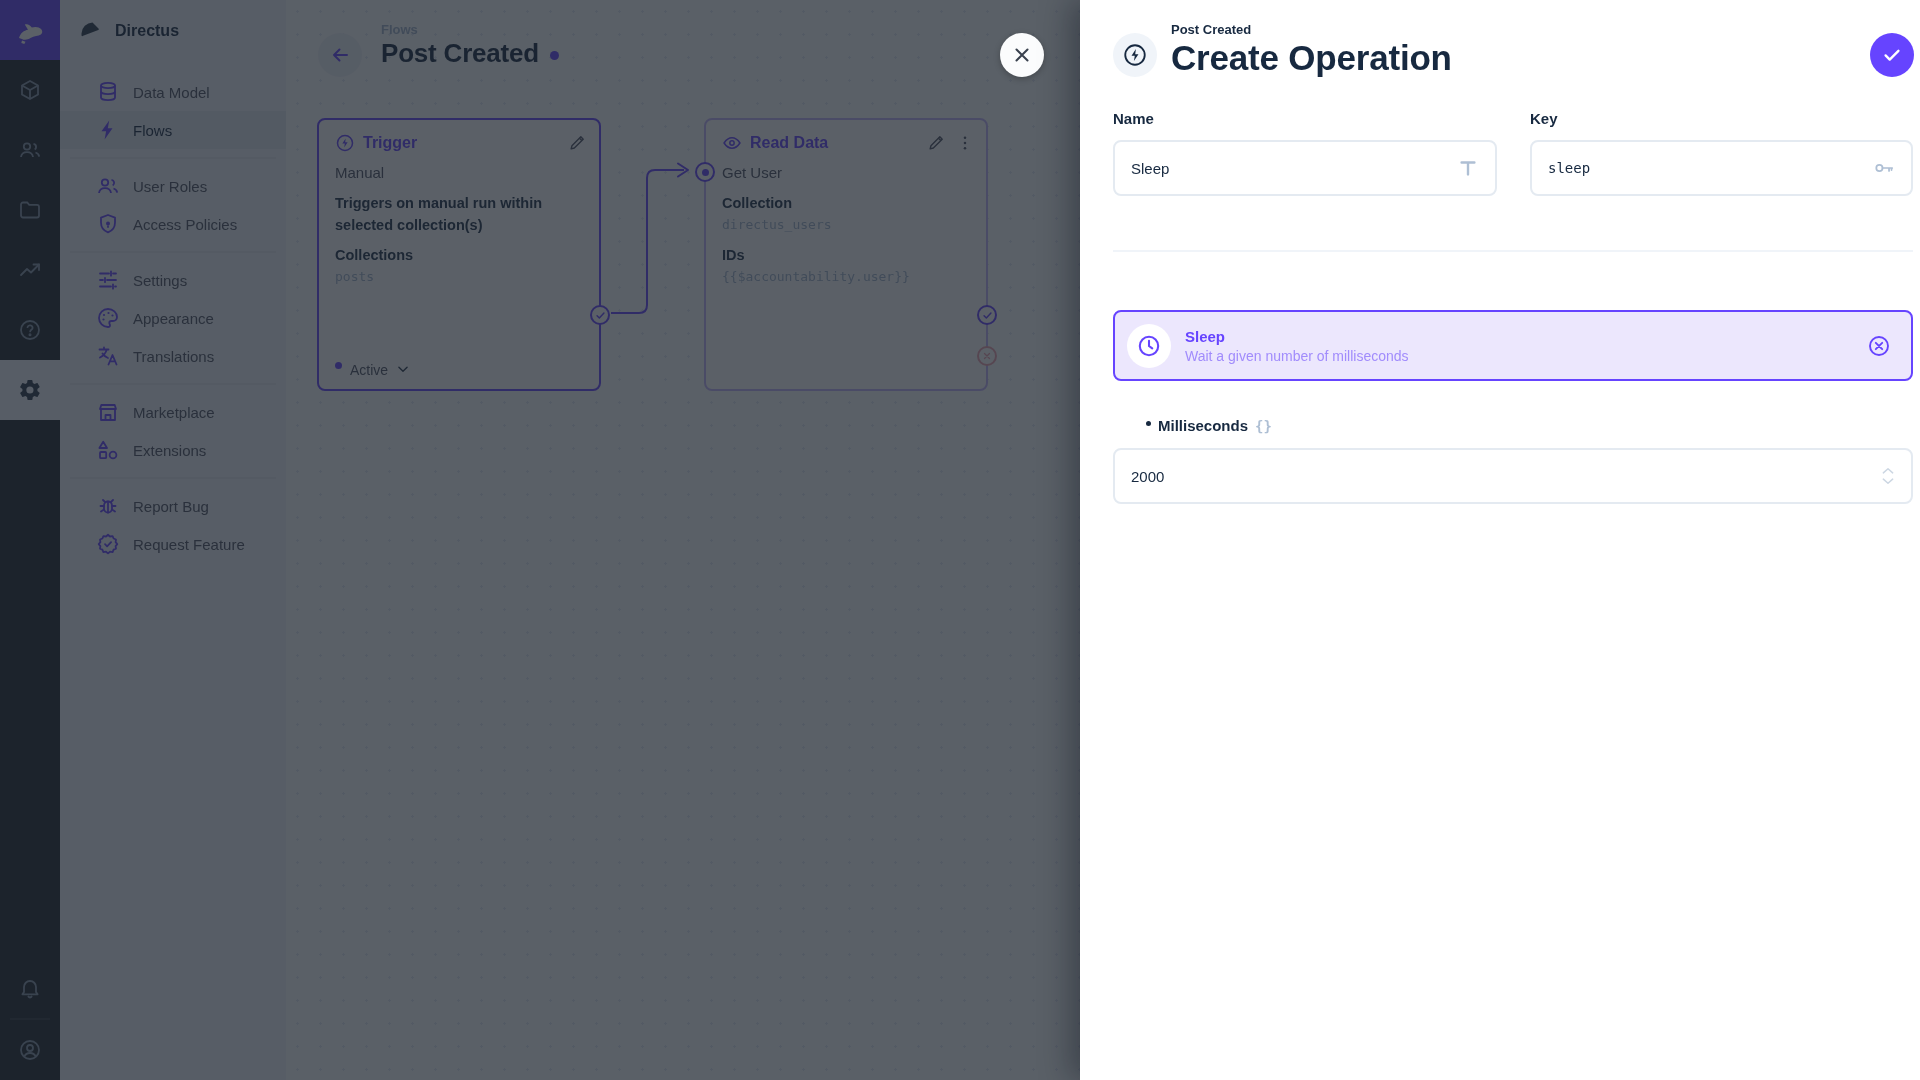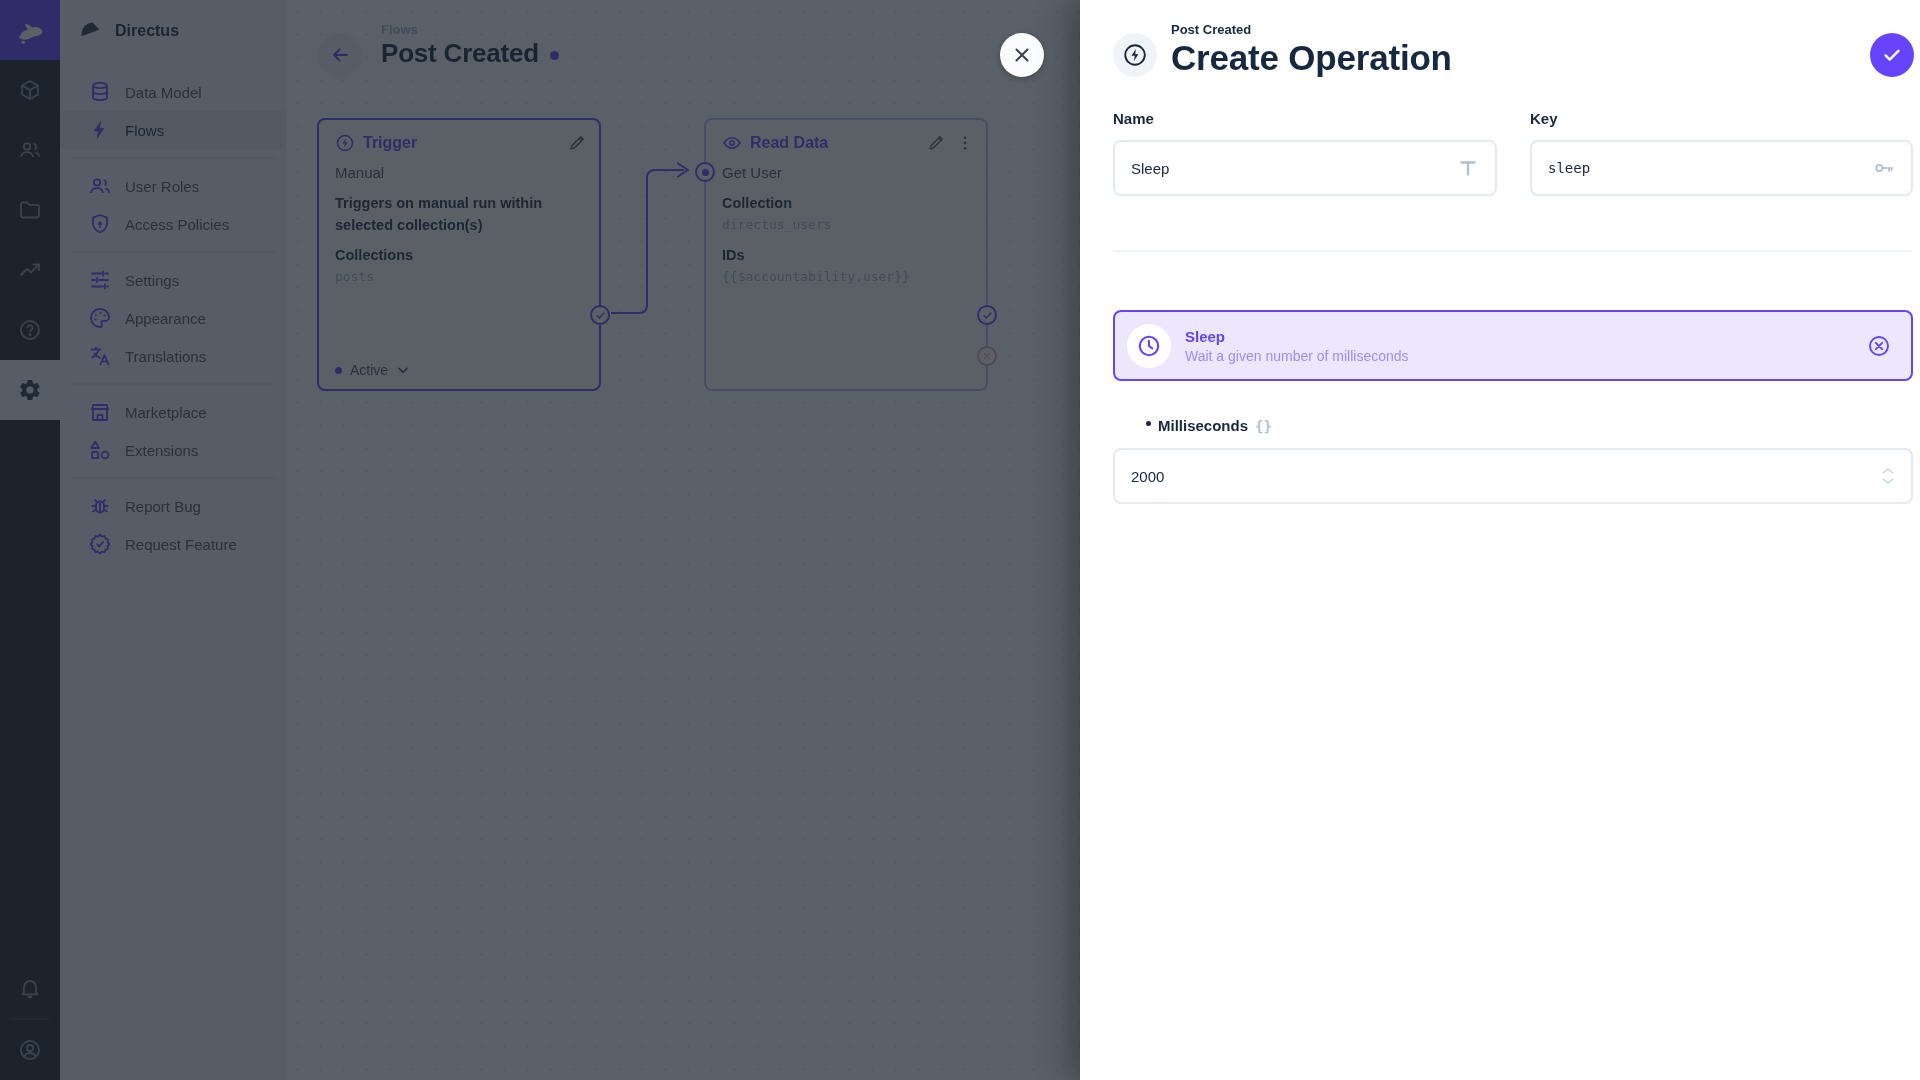--- a/index.html
+++ b/index.html
@@ -16,21 +16,21 @@
   .module-item { width:60px; height:60px; display:flex; align-items:center; justify-content:center; color:#8796a9; }
   .module-item.active { background:#f0f4f9; color:#2b3a4d; }
   .module-bottom { position:absolute; bottom:0; left:0; width:60px; }
   .module-divider { height:2px; background:rgba(255,255,255,0.08); margin:0 10px; }
 
   
   .nav { position:absolute; left:60px; top:0; width:226px; height:1080px; background:#f0f4f9; z-index:1; }
   .project-header { height:62px; display:flex; align-items:center; gap:13px; padding-left:18px; }
   .project-name { font-size:16px; font-weight:700; color:#172940; }
   .nav-list { padding-top:11px; }
-  .nav-item { height:38px; display:flex; align-items:center; gap:13px; padding-left:28px; font-size:15px; font-weight:500; color:#4f5464; cursor:pointer; }
+  .nav-item { height:38px; display:flex; align-items:center; gap:13px; padding-left:36px; font-size:15px; font-weight:500; color:#4f5464; cursor:pointer; }
   .nav-item .nicon { color:#6644ff; width:24px; height:24px; flex:0 0 24px; }
   .nav-item.active { background:#e2e8f0; color:#172940; }
   .nav-divider { height:2px; background:#e4eaf1; margin:8px 10px; }
 
   
   .main { position:absolute; left:286px; top:0; width:794px; height:1080px; z-index:1;
     background:#fcfdfe;
     background-image:radial-gradient(circle, #e3eaf2 1.3px, transparent 1.4px);
     background-size:23px 23px; }
   .back-btn { position:absolute; left:32px; top:33px; width:44px; height:44px; border-radius:50%;
@@ -43,21 +43,21 @@
   .panel { position:absolute; width:284px; height:273px; background:#fff; border-radius:8px; }
   .panel.trigger { left:31px; top:118px; border:2px solid #6644ff; }
   .panel.readdata { left:418px; top:118px; border:2px solid #c3b4fa; }
   .panel-header { position:absolute; left:16px; top:13px; display:flex; align-items:center; gap:8px; color:#6644ff; font-size:16px; font-weight:700; }
   .panel-actions { position:absolute; right:12px; top:13px; display:flex; align-items:center; gap:10px; color:#4f5464; }
   .panel-body { position:absolute; left:16px; right:14px; top:42px; }
   .p-line { font-size:15px; color:#4f5464; line-height:22px; }
   .p-desc { font-size:14.5px; font-weight:600; color:#21334a; line-height:22px; margin-top:8px; }
   .p-label { font-size:14.5px; font-weight:600; color:#21334a; line-height:22px; margin-top:8px; }
   .p-code { font-family:"DejaVu Sans Mono", monospace; font-size:13px; color:#a2b5cd; line-height:22px; }
-  .panel-status { position:absolute; left:16px; bottom:11px; display:flex; align-items:center; gap:8px; font-size:14px; color:#4f5464; cursor:pointer; }
+  .panel-status { position:absolute; left:16px; bottom:11px; display:flex; align-items:flex-start; gap:8px; font-size:14px; color:#4f5464; cursor:pointer; }
   .status-dot { width:7px; height:7px; border-radius:50%; background:#6644ff; }
 
   .conn-circle { position:absolute; width:20px; height:20px; border-radius:50%; background:#fff; display:flex; align-items:center; justify-content:center; }
   .conn-check { border:2px solid #6644ff; color:#6644ff; }
   .conn-input { border:2px solid #6644ff; color:#6644ff; }
   .conn-error { border:2px solid #eba3b1; color:#eba3b1; }
   .flow-lines { position:absolute; left:0; top:0; pointer-events:none; }
 
   
   .overlay { position:absolute; left:0; top:0; width:1080px; height:1080px; background:rgba(28,35,44,0.72); z-index:5; }

